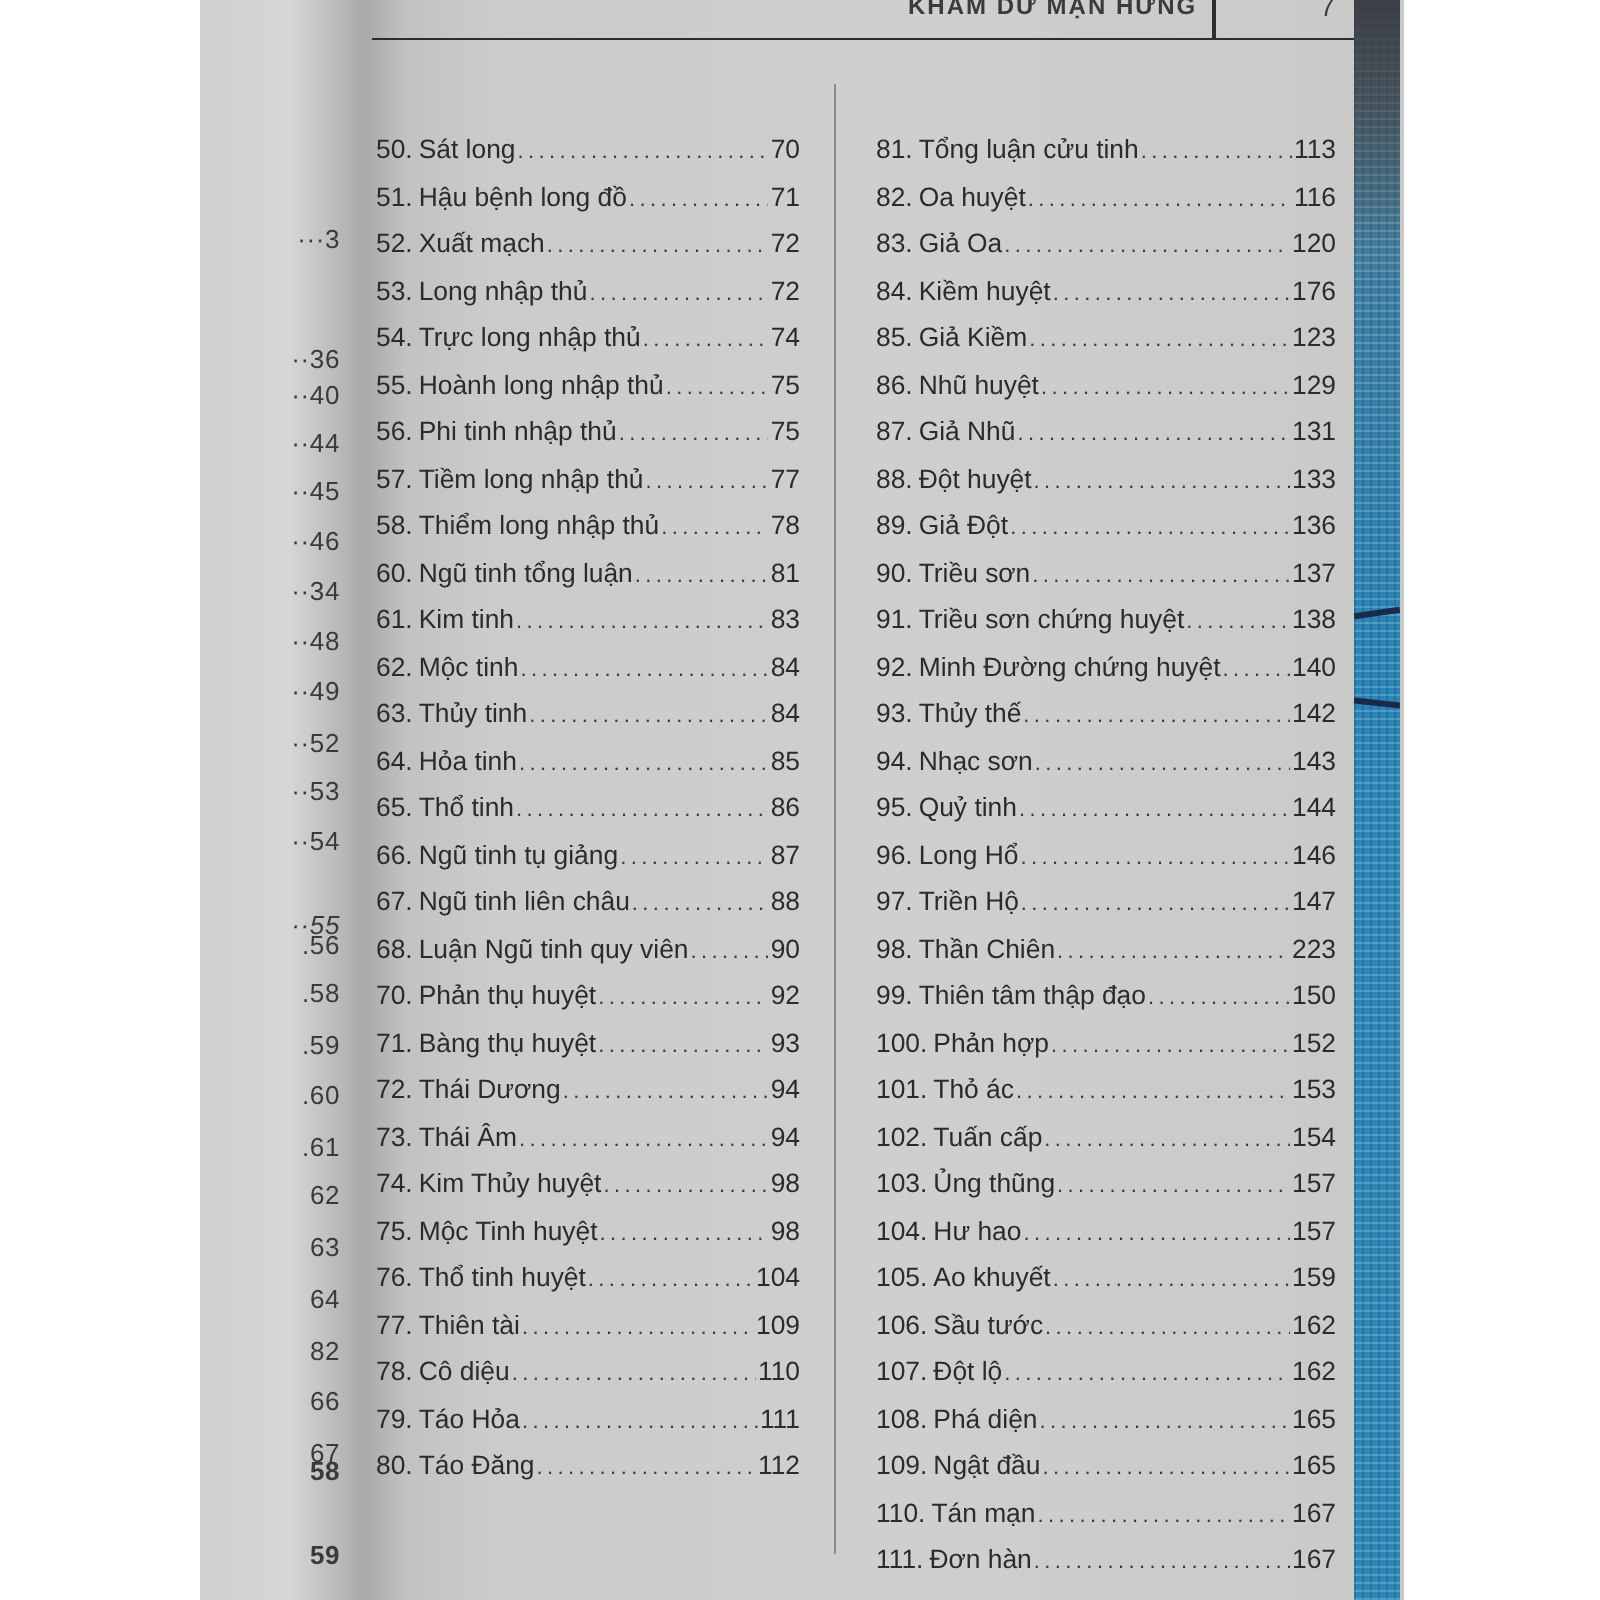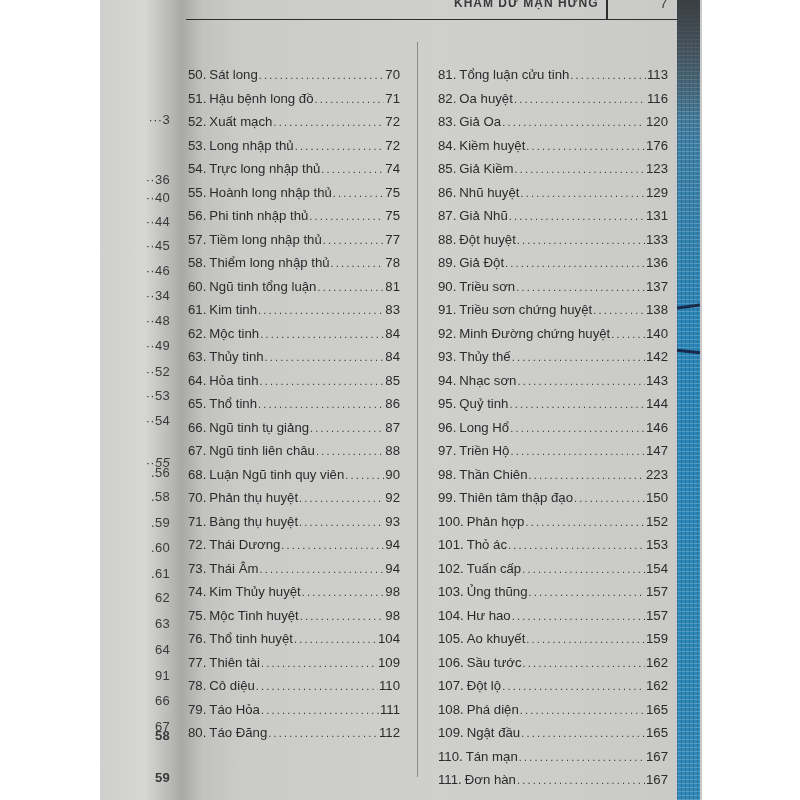--- a/index.html
+++ b/index.html
@@ -93,21 +93,21 @@
       <span class="num" style="top: 413px;">··54</span>
       <span class="num" style="top: 455px; font-style: italic;">··55</span>
       <span class="num" style="top: 465px;">.56</span>
       <span class="num" style="top: 489px;">.58</span>
       <span class="num" style="top: 515px;">.59</span>
       <span class="num" style="top: 540px;">.60</span>
       <span class="num" style="top: 566px;">.61</span>
       <span class="num" style="top: 590px;">62</span>
       <span class="num" style="top: 616px;">63</span>
       <span class="num" style="top: 642px;">64</span>
-      <span class="num" style="top: 668px;">91</span>
+      <span class="num" style="top: 668px;">82</span>
       <span class="num" style="top: 693px; padding-left: 43px;">66</span>
       <span class="num" style="top: 719px;">67</span>
       <span class="num" style="top: 728px; font-weight: bold;">58</span>
       <span class="num" style="top: 770px; font-weight: bold;">59</span>
     </div>
 
   <div class="right-page">
   </div>
 
   <div class="running-header">

